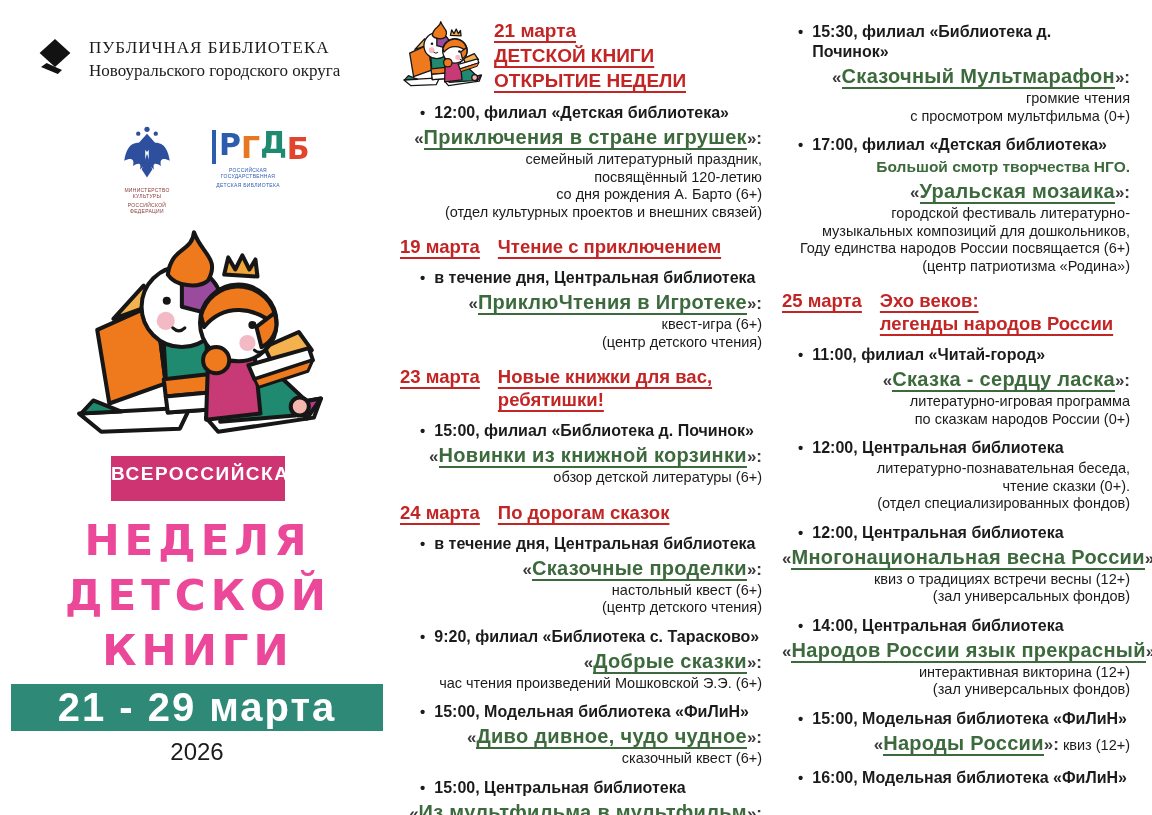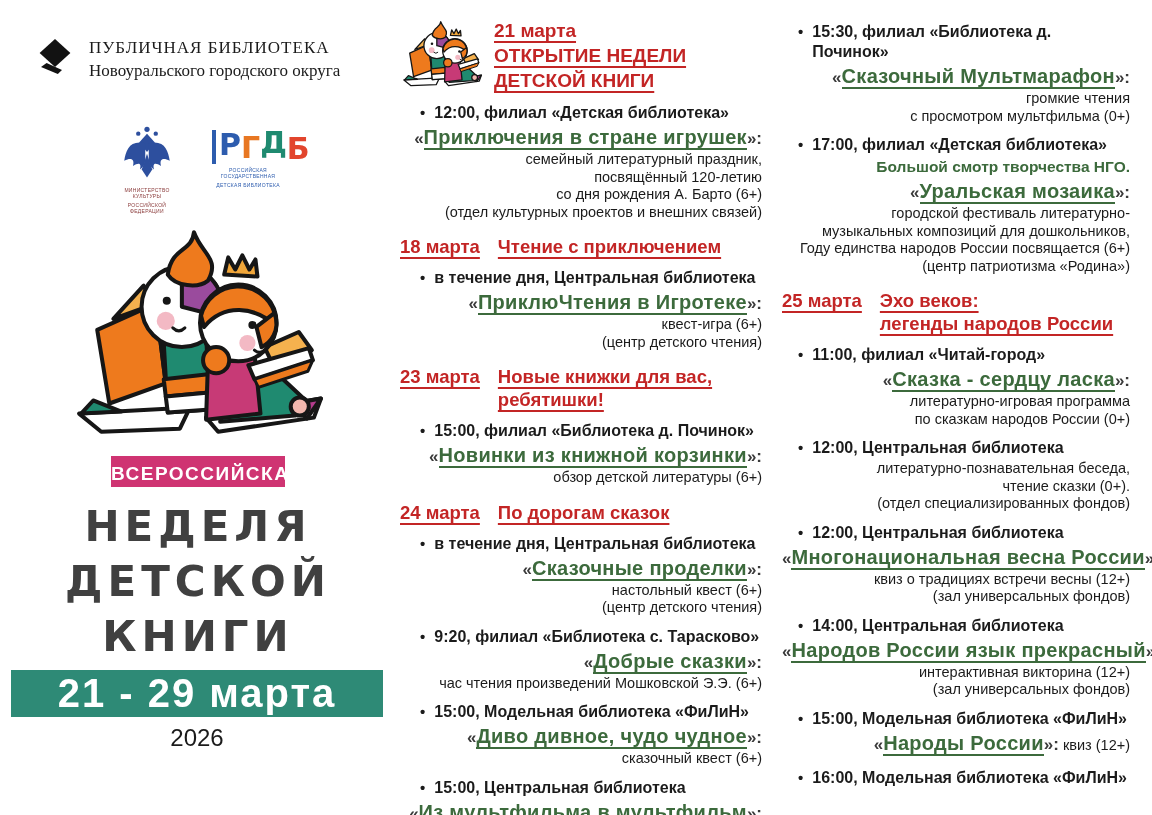--- a/index.html
+++ b/index.html
@@ -24,23 +24,23 @@
   .logo-min{width:70px; text-align:center;}
   .logo-cap{font-size:5px; line-height:6px; margin-top:3px; letter-spacing:.3px;}
   .logo-min .logo-cap{color:#8a3a3a;}
   .logo-rgdb{width:72px; text-align:center; padding-top:6px;}
   .rgdb-row{display:inline-flex; align-items:flex-start; border-left:4px solid var(--blue); padding-left:3px;}
   .rgdb-letter{font-weight:bold; font-size:30px; line-height:30px; font-family:"DejaVu Sans",sans-serif;}
   .rgdb-letter.n2{margin-top:3px;} .rgdb-letter.n3{margin-top:-2px;} .rgdb-letter.n4{margin-top:4px;}
   .logo-rgdb .logo-cap{color:var(--blue);}
   .hero{display:flex; justify-content:center; margin-top:16px;}
   .badge{width:174px; margin:14px auto 0; background:var(--pink); color:#fff; text-align:center;
-         font-weight:bold; font-size:19px; letter-spacing:1.5px; padding:7px 0 2px;}
+         font-weight:bold; font-size:19px; letter-spacing:1.5px; padding:7px 0 16px;}
   .big-title{margin-top:12px; text-align:center; font-weight:bold; font-size:42px; line-height:55px;
-             letter-spacing:5px; font-family:"DejaVu Sans",sans-serif; color:#404040;}
+             letter-spacing:5px; font-family:"DejaVu Sans",sans-serif; color:#ec4899;}
   .band{margin:6px 0 0 11px; width:372px; height:47px; background:var(--teal); color:#fff;
         display:flex; align-items:center; justify-content:center; font-weight:bold; font-size:40px; letter-spacing:2px;}
   .year{width:372px; margin-left:11px; text-align:center; font-size:24px; margin-top:7px;}
 
   
   .day{display:flex; gap:18px; margin:14px 0 2px 0; font-weight:bold; color:var(--red);
        font-size:18.5px; line-height:23px;}
   .day-date,.day-title,.dline{text-decoration:underline; text-decoration-thickness:2px; text-underline-offset:4px;}
   .day-title{white-space:pre-line;}
   .day-icon{display:flex; gap:10px; align-items:flex-end; margin-bottom:2px;}
@@ -204,39 +204,39 @@
       <path d="M206 82 C212 100 202 112 193 116 L188 96 Z" fill="#ee7a1d"></path>
       <circle cx="148" cy="129" r="13" fill="#ee7a1d"></circle>
       <path d="M156 44 L160 27 L167 39 L174 25 L181 39 L187 29 L189 46 Z" fill="#f0a63a"></path>
       <circle cx="184" cy="94" r="4" fill="#161616" stroke="none"></circle>
       <circle cx="179" cy="112" r="8" fill="#f3b9c4" stroke="none"></circle>
       <path d="M186 119 q6 5 11 -1" fill="none" stroke-width="3"></path>
     </g>
   </svg></span>
         <div class="lines">
           <span class="dline">21 марта</span>
+          <span class="dline">ДЕТСКОЙ  КНИГИ</span>
           <span class="dline">ОТКРЫТИЕ  НЕДЕЛИ</span>
-          <span class="dline">ДЕТСКОЙ  КНИГИ</span>
         </div>
       </div>
       <div class="event">
         <div class="event-head">
           <span class="bullet">•</span>
           <span class="head-text">12:00, филиал «Детская библиотека»</span>
         </div>
         <div class="event-body">
           <div class="title-line"><span class="q">«</span><span class="gtitle">Приключения в стране игрушек</span><span class="q">»:</span></div>
           <div class="event-detail">семейный литературный праздник,</div>
           <div class="event-detail">посвящённый 120-летию</div>
           <div class="event-detail">со дня рождения А. Барто (6+)</div>
           <div class="event-detail">(отдел культурных проектов и внешних связей)</div>
         </div>
       </div>
       <div class="day">
-        <span class="day-date">18 марта</span>
+        <span class="day-date">19 марта</span>
         <span class="day-title">Чтение с приключением</span>
       </div>
       <div class="event">
         <div class="event-head">
           <span class="bullet">•</span>
           <span class="head-text">в течение дня, Центральная библиотека</span>
         </div>
         <div class="event-body">
           <div class="title-line"><span class="q">«</span><span class="gtitle">ПриклюЧтения в Игротеке</span><span class="q">»:</span></div>
           <div class="event-detail">квест-игра (6+)</div>

